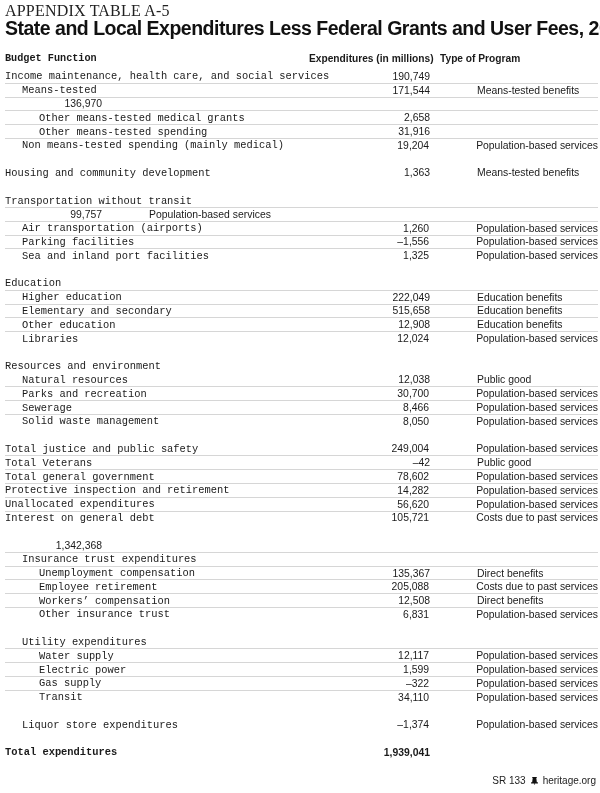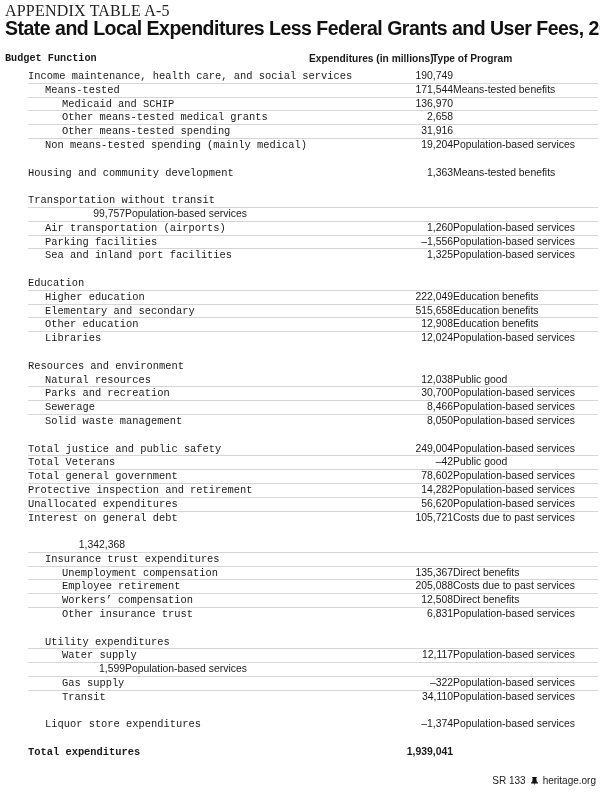--- a/index.html
+++ b/index.html
@@ -4,58 +4,57 @@
 <style>
   html, body { margin:0; padding:0; background:#ffffff; }
   body { width:600px; height:793px; position:relative; overflow:hidden;
          font-family:"Liberation Sans", sans-serif; color:#1a1a1a; }
   .appendix { position:absolute; left:5px; top:2px; font-family:"Liberation Serif", serif;
               font-size:16px; letter-spacing:0.2px; color:#222; }
   .title { position:absolute; left:5px; top:17px; font-size:19.5px; font-weight:bold;
            letter-spacing:-0.5px; color:#111; white-space:nowrap; }
   .table { position:absolute; left:5px; top:50px; width:593px; font-size:10.4px; }
   .hdr { display:flex; height:16px; align-items:center; font-weight:bold; font-size:10.2px; }
-  .row { display:flex; height:13.8px; align-items:flex-start; border-top:1px solid #d6d6d6; box-sizing:border-box;margin-left:23px; }
+  .row { display:flex; height:13.8px; align-items:center; border-top:1px solid #d6d6d6; box-sizing:border-box; }
   .row.nob { border-top:1px solid transparent; }
   .gap { height:13.8px; }
   .c1 { width:328px; white-space:nowrap;font-family:Liberation Mono, monospace; }
   .c2 { width:97px; text-align:right; white-space:nowrap; }
-  .c3 { white-space:nowrap; }
+  .c3 { padding-left:47px; white-space:nowrap; }
   .ind1 .c1 { padding-left:17px; box-sizing:border-box; }
   .ind2 .c1 { padding-left:34px; box-sizing:border-box; }
   .bold { font-weight:bold; }
   .footer { position:absolute; right:4px; top:775px; font-size:10px; color:#222; display:flex; align-items:center; gap:4px; }
   .bell { display:inline-block; width:9px; height:9px; }
 </style>
 </head>
 <body>
 
 <div class="appendix">APPENDIX TABLE A-5</div>
 <div class="title">State and Local Expenditures Less Federal Grants and User Fees, 2010 (Page 1 of 2)</div>
 
 <div class="table">
   <div class="hdr">
     <span class="c1">Budget Function</span>
     <span class="c2" style="width:97px;text-align:right;margin-left:-24px;width:121px">Expenditures (in millions)</span>
-    <span class="c3" style="padding-left:2px">Type of Program</span>
+    <span class="c3" style="padding-left:10px">Type of Program</span>
   </div>
   <div style="height:3px"></div>
 
   <div class="row nob">
       <span class="c1">Income maintenance, health care, and social services</span>
       <span class="c2">190,749</span>
       <span class="c3"></span>
     </div>
   <div class="row ind1">
       <span class="c1">Means-tested</span>
       <span class="c2">171,544</span>
       <span class="c3">Means-tested benefits</span>
     </div>
   <div class="row ind2">
-      <span class="c1">Medicaid and SCHIP</span>
       <span class="c2">136,970</span>
       <span class="c3"></span>
     </div>
   <div class="row ind2">
       <span class="c1">Other means-tested medical grants</span>
       <span class="c2">2,658</span>
       <span class="c3"></span>
     </div>
   <div class="row ind2">
       <span class="c1">Other means-tested spending</span>
@@ -216,20 +215,21 @@
       <span class="c1">Utility expenditures</span>
       <span class="c2"></span>
       <span class="c3"></span>
     </div>
   <div class="row ind2">
       <span class="c1">Water supply</span>
       <span class="c2">12,117</span>
       <span class="c3">Population-based services</span>
     </div>
   <div class="row ind2">
+      <span class="c1">Electric power</span>
       <span class="c2">1,599</span>
       <span class="c3">Population-based services</span>
     </div>
   <div class="row ind2">
       <span class="c1">Gas supply</span>
       <span class="c2">–322</span>
       <span class="c3">Population-based services</span>
     </div>
   <div class="row ind2">
       <span class="c1">Transit</span>

